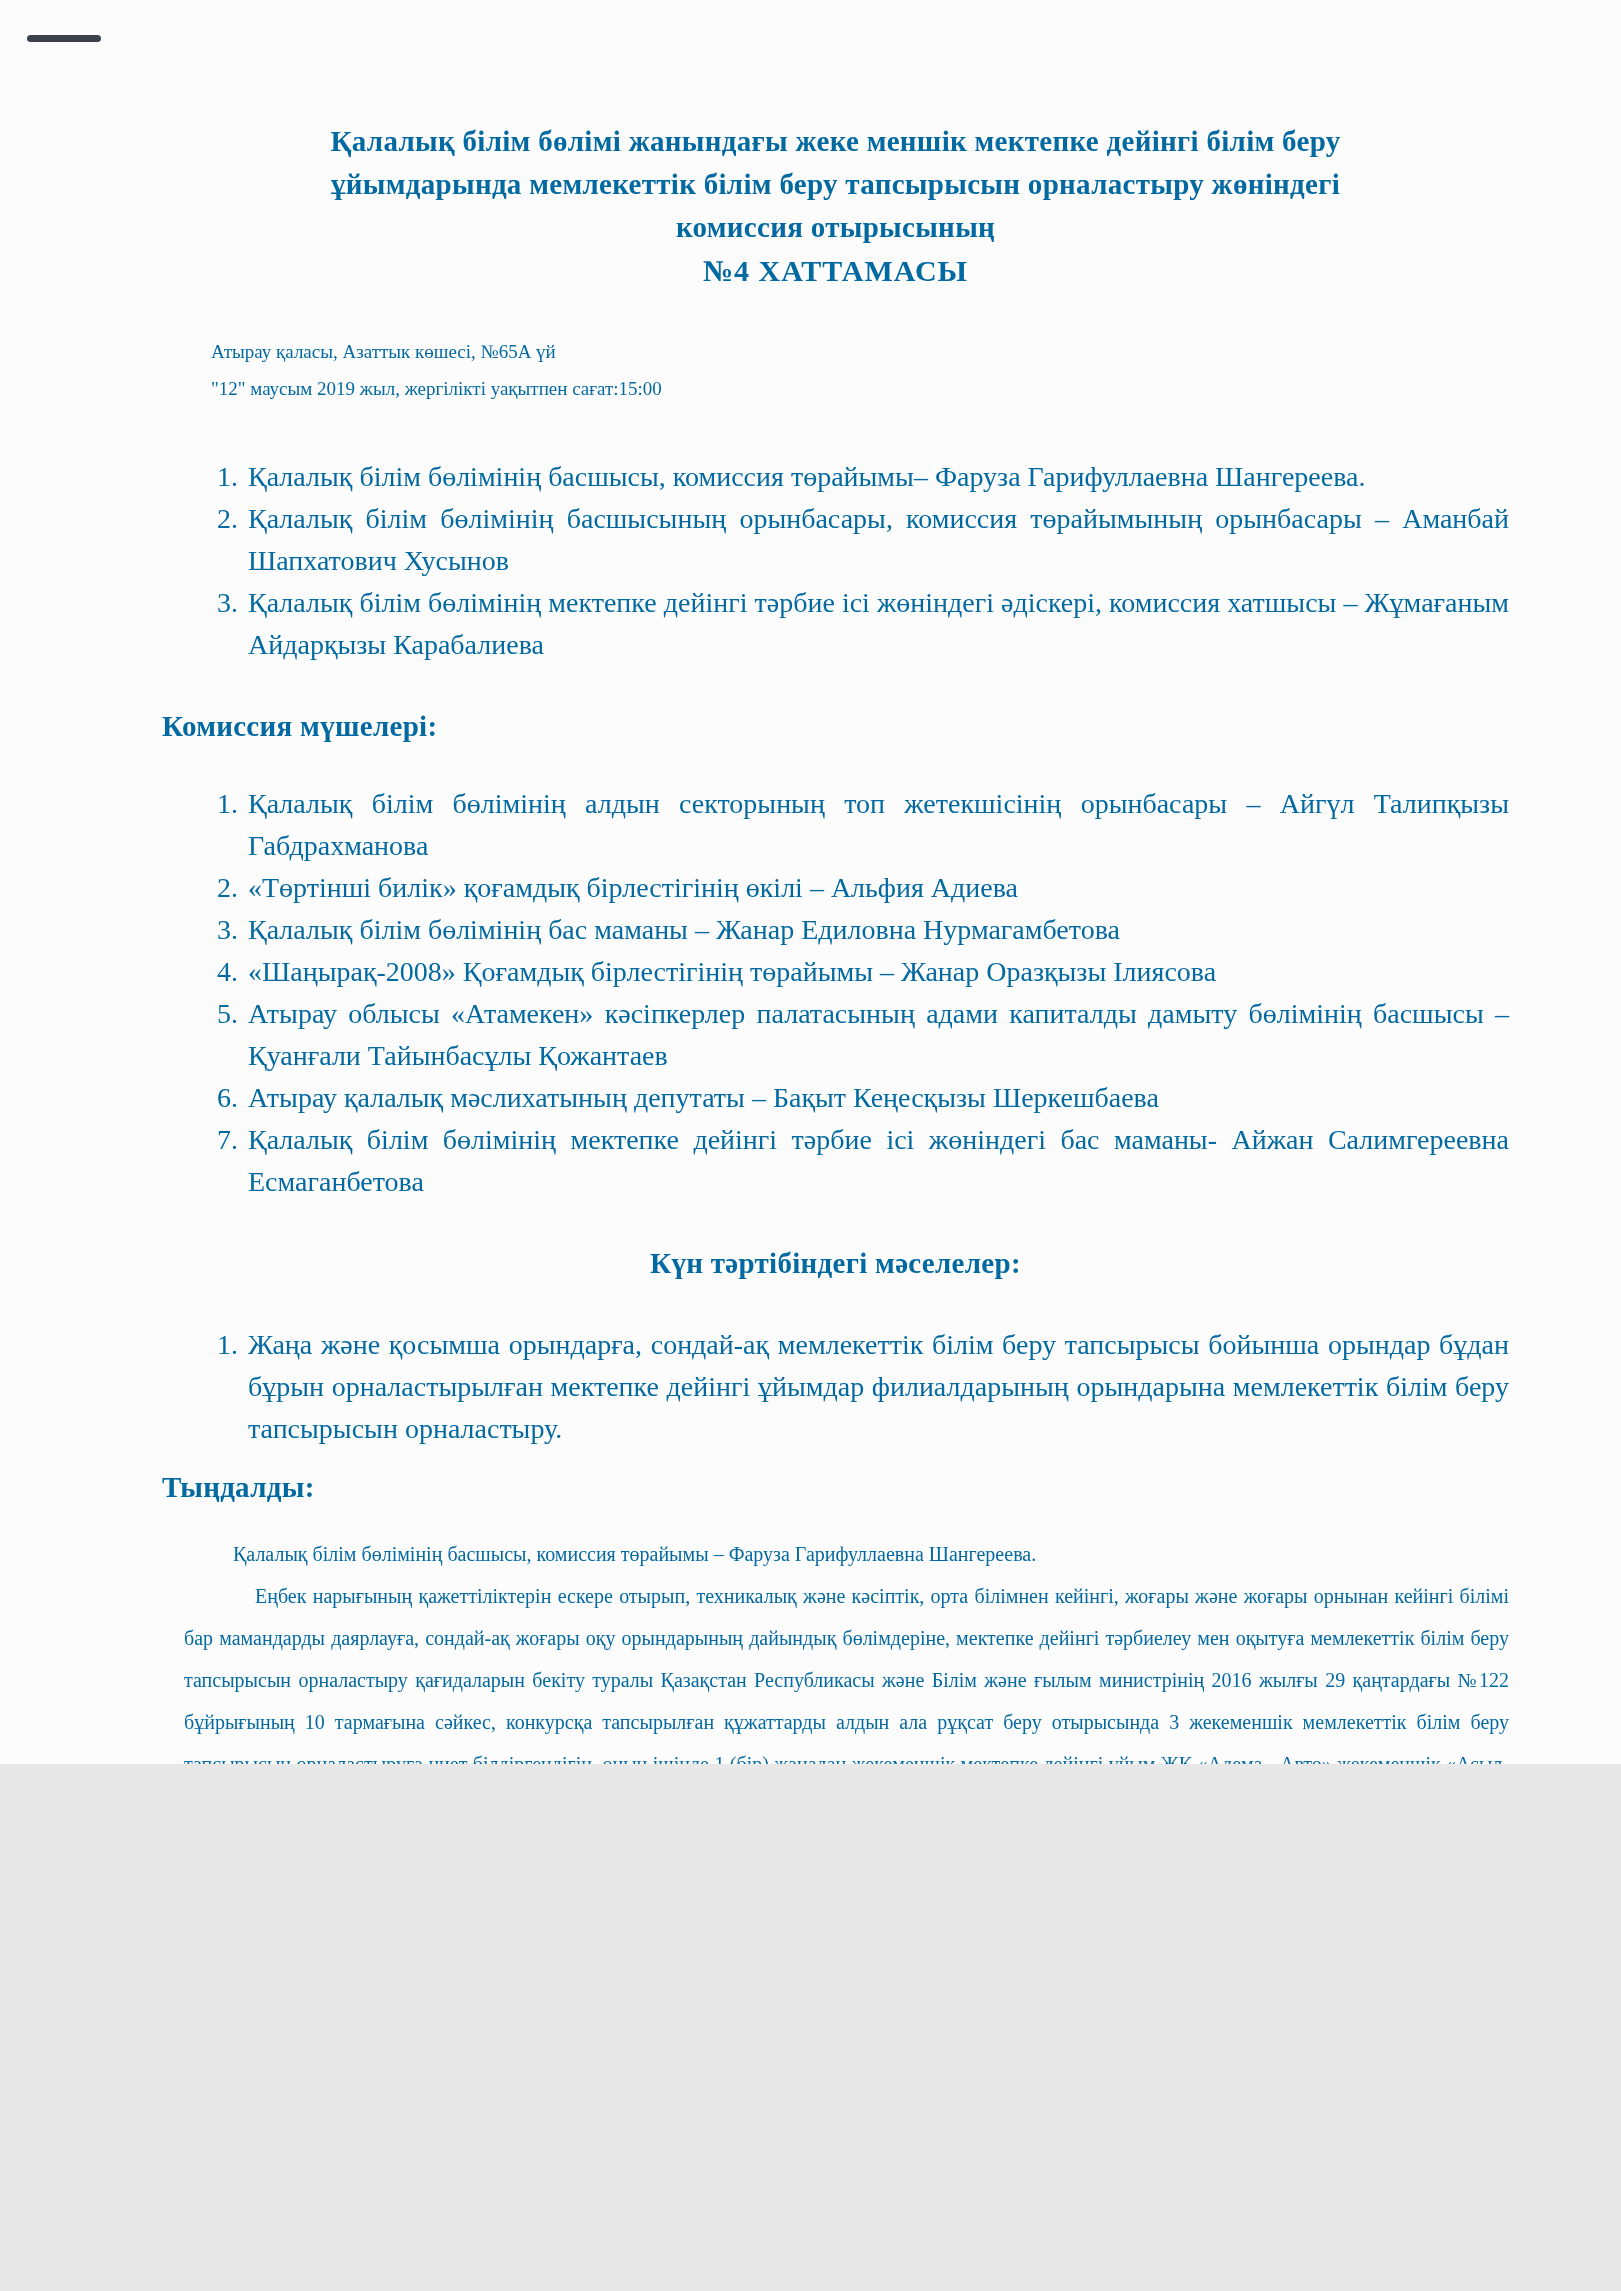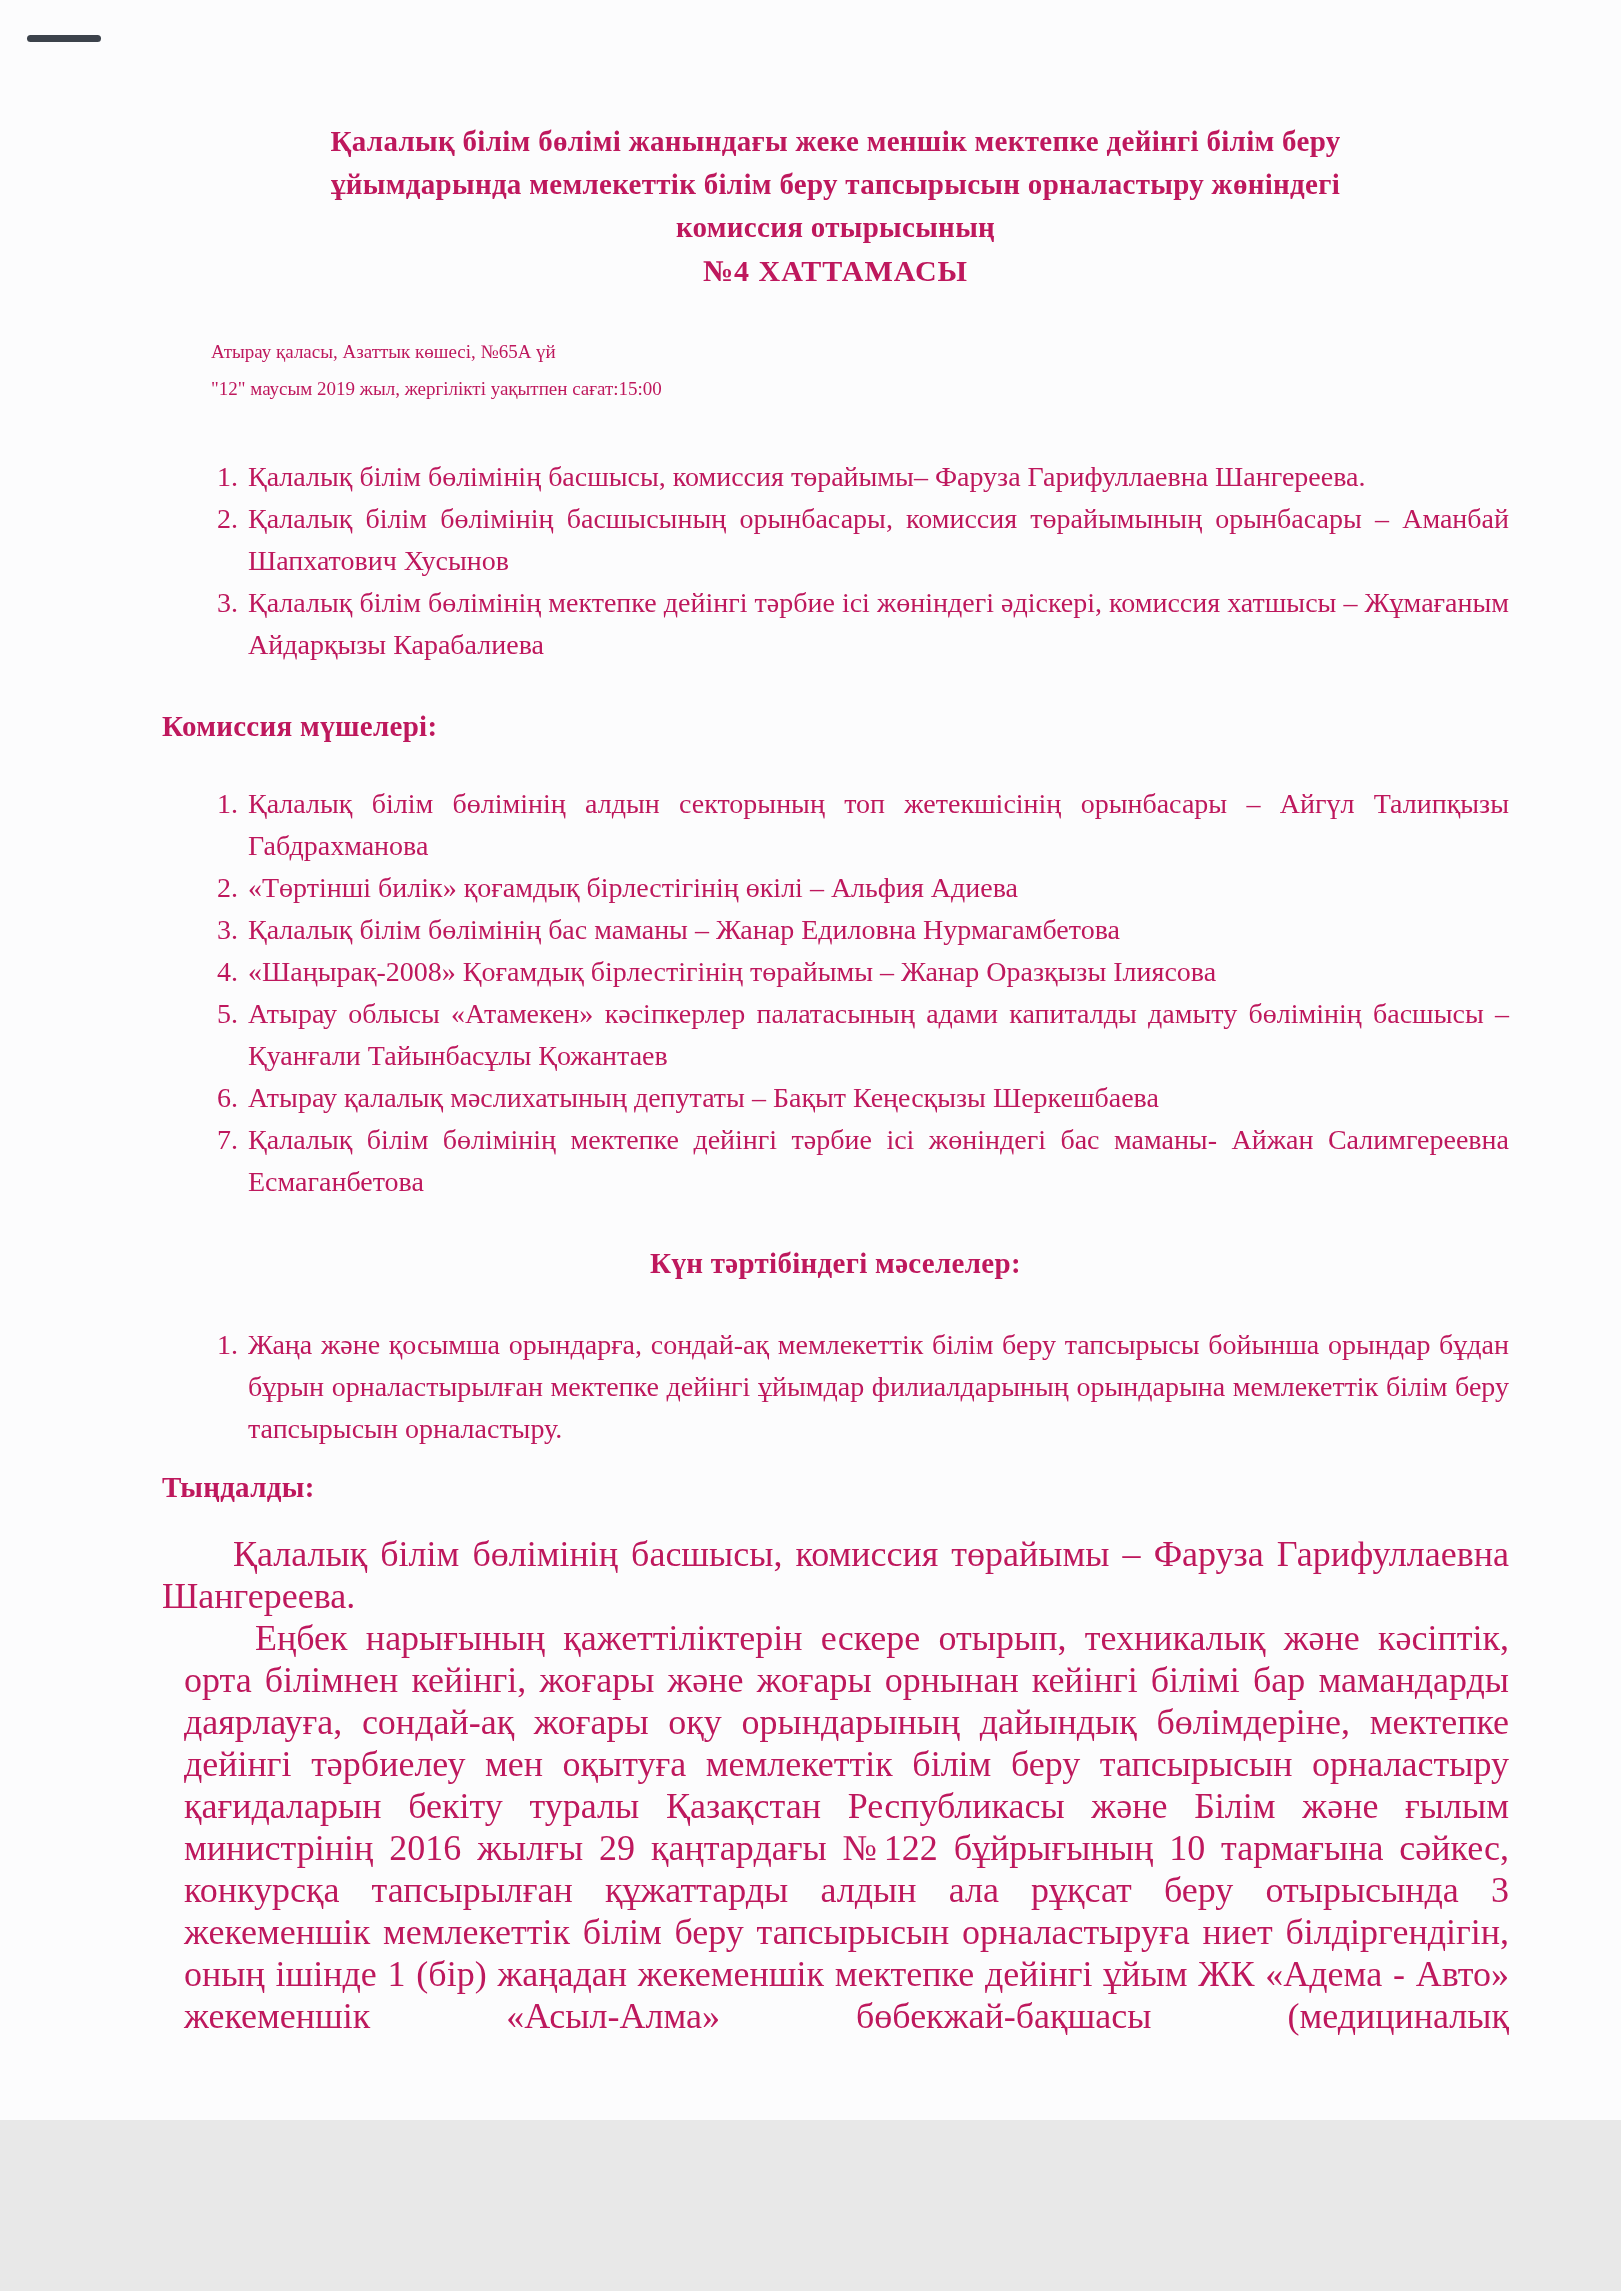--- a/index.html
+++ b/index.html
@@ -1,23 +1,23 @@
 <!DOCTYPE html>
 <html><head>
 <meta charset="utf-8">
 <style>
   html, body { margin: 0; padding: 0; background: #e8e8e8; }
   .page {
     position: relative;
     width: 1621px;
-    height: 2120px;
+    height: 1764px;
     margin: 0 auto;
     background: #fcfcfd;
     font-family: "Liberation Serif", "DejaVu Serif", serif;
-    color: #be185d;
+    color: #0369a1;
     overflow: hidden;
     text-decoration: underline;
   }
   .content {
     position: absolute;
     left: 162px;
     right: 112px;
     top: 0;
   }
   
@@ -64,21 +64,21 @@
     margin-top: 39px;
     font-weight: bold;
     font-size: 29px;
     line-height: 43px;
     letter-spacing: 0.3px;
   }
   .centered { text-align: center; }
   .heard-heading { margin-top: 16px; }
   
   .para {
-    font-size: 36px;
+    font-size: 20px;
     line-height: 42px;
     text-align: justify;
     text-indent: 71px;
     margin: 0;
   }
   .para.cut { text-align-last: justify; margin-left: 22px; }
 </style>
 </head>
 <body>
 

